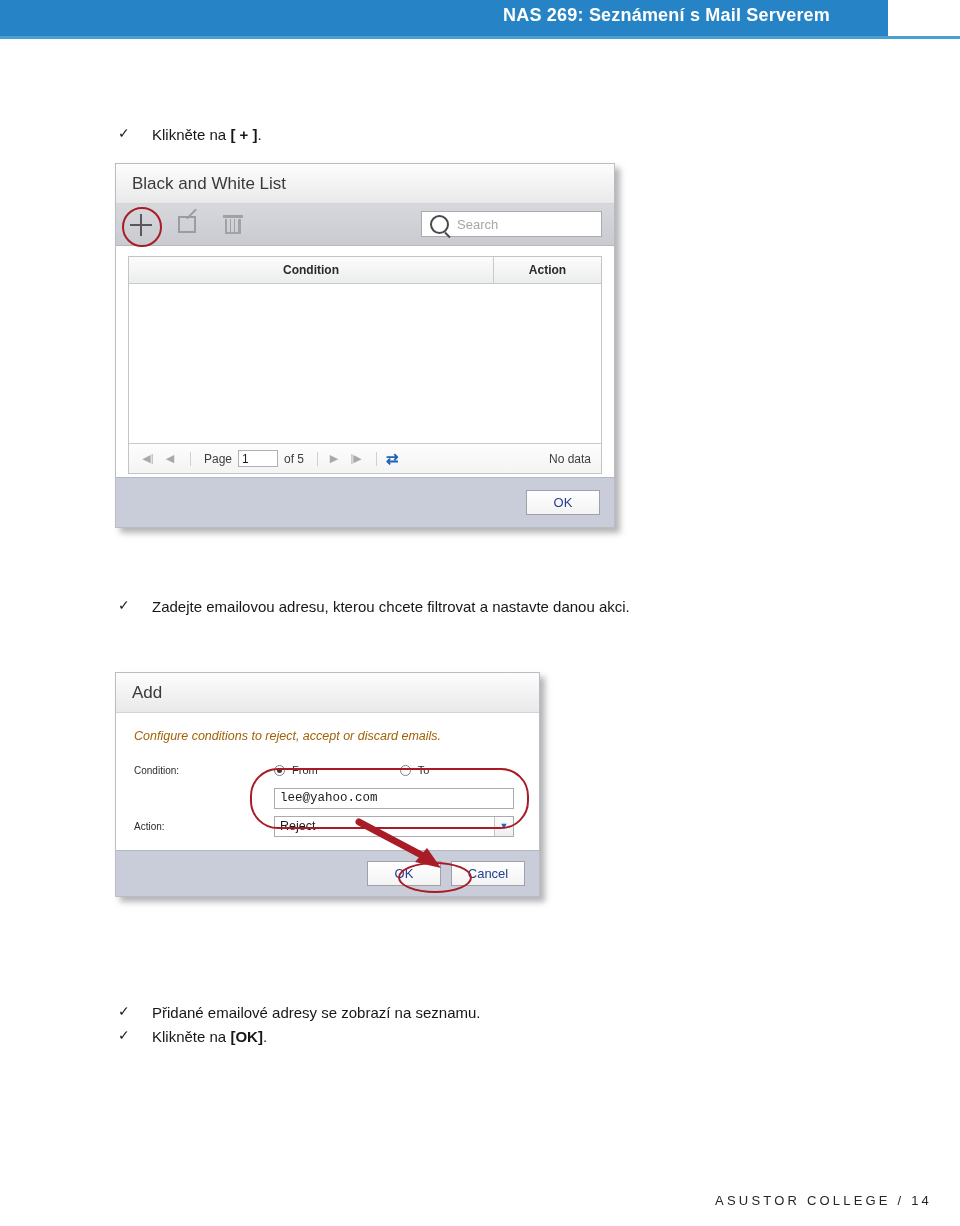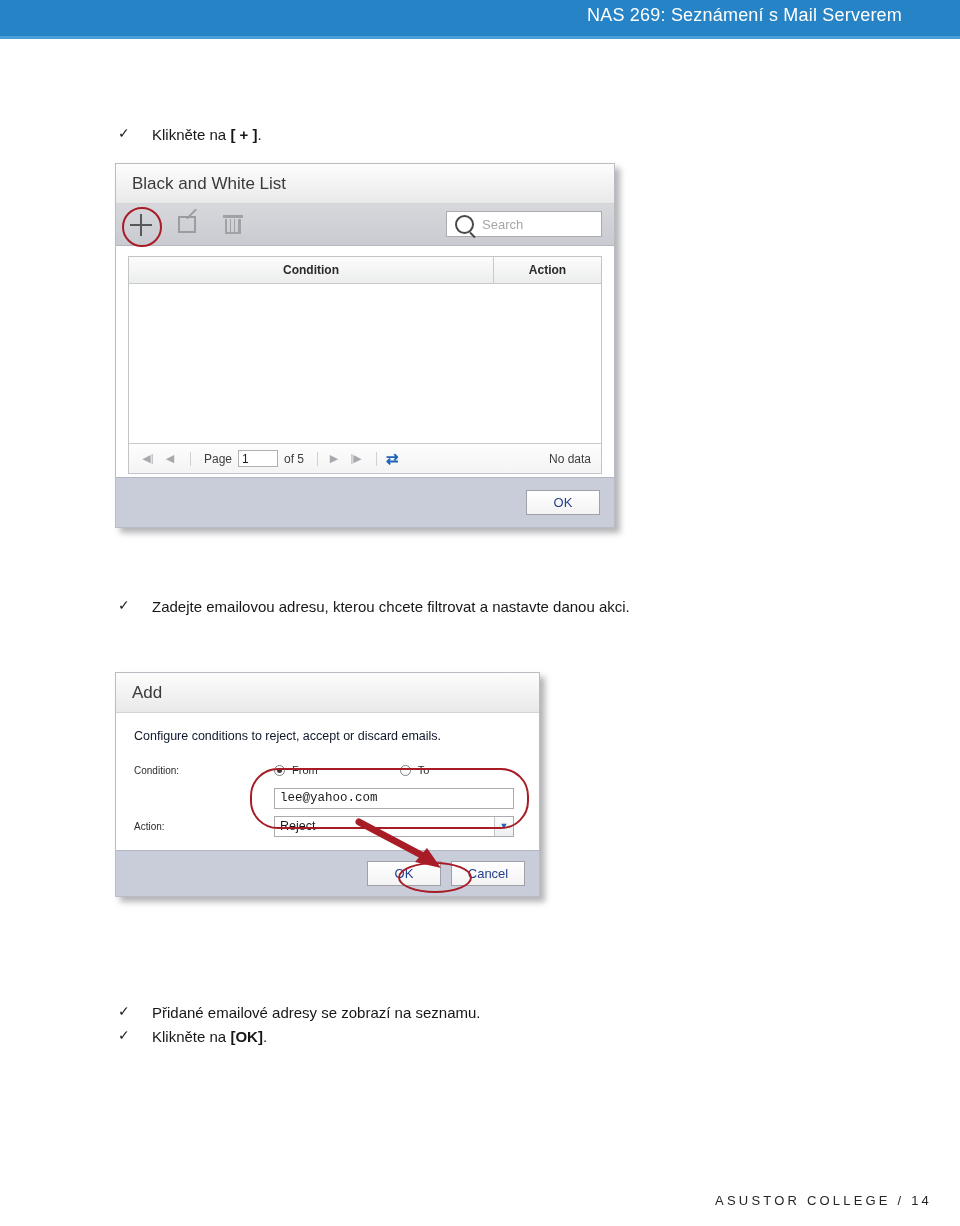--- a/index.html
+++ b/index.html
@@ -13,23 +13,24 @@
     font-family: "Liberation Sans", sans-serif;
     color: #1b1b1b;
     position: relative;
     overflow: hidden;
   }
 
   
   .page-header {
     position: absolute;
     left: 0; top: 0;
-    width: 960px;
+    width: 888px;
     height: 36px;
     background: #2683c6;
+    font-weight: bold;
   }
   .page-header-title {
     position: absolute;
     right: 58px;
     top: 5px;
     font-size: 18px;
     color: #ffffff;
     letter-spacing: 0.2px;
     white-space: nowrap;
   }
@@ -148,21 +149,21 @@
     left: 6px; top: 3px;
     width: 36px; height: 36px;
     border: 2.5px solid #a81c26;
     border-radius: 50%;
     pointer-events: none;
   }
 
   .bw-search {
     position: absolute;
     right: 12px; top: 7px;
-    width: 156px; height: 26px;
+    width: 181px; height: 26px;
     background: #ffffff;
     border: 1px solid #a9abae;
     display: flex;
     align-items: center;
     padding-left: 8px;
     box-sizing: border-box;
   }
   .search-glyph {
     width: 15px; height: 15px;
     border: 2px solid #4a4a4a;
@@ -271,21 +272,21 @@
     display: flex;
     align-items: center;
     justify-content: center;
     box-sizing: border-box;
     font-family: "Liberation Sans", sans-serif;
   }
 
   
   #add-dialog { left: 115px; top: 672px; width: 425px; height: 225px; }
   .add-body { padding: 16px 0 0 18px; box-sizing: border-box; position: relative; height: 142px; }
-  .add-desc { font-size: 12.5px; color: #0f172a; margin-bottom: 14px; }
+  .add-desc { font-size: 12.5px; color: #a16207; margin-bottom: 14px; font-style: italic; }
   .add-row { display: flex; align-items: center; height: 26px; margin-bottom: 2px; }
   .add-label { width: 140px; flex: 0 0 140px; font-size: 10px; color: #2b2b2b; }
   .radio-wrap { display: flex; align-items: center; margin-right: 82px; font-size: 11px; color: #2b2b2b; }
   .radio {
     width: 11px; height: 11px;
     border: 1px solid #7b7d80;
     border-radius: 50%;
     background: #ffffff;
     margin-right: 7px;
     position: relative;

